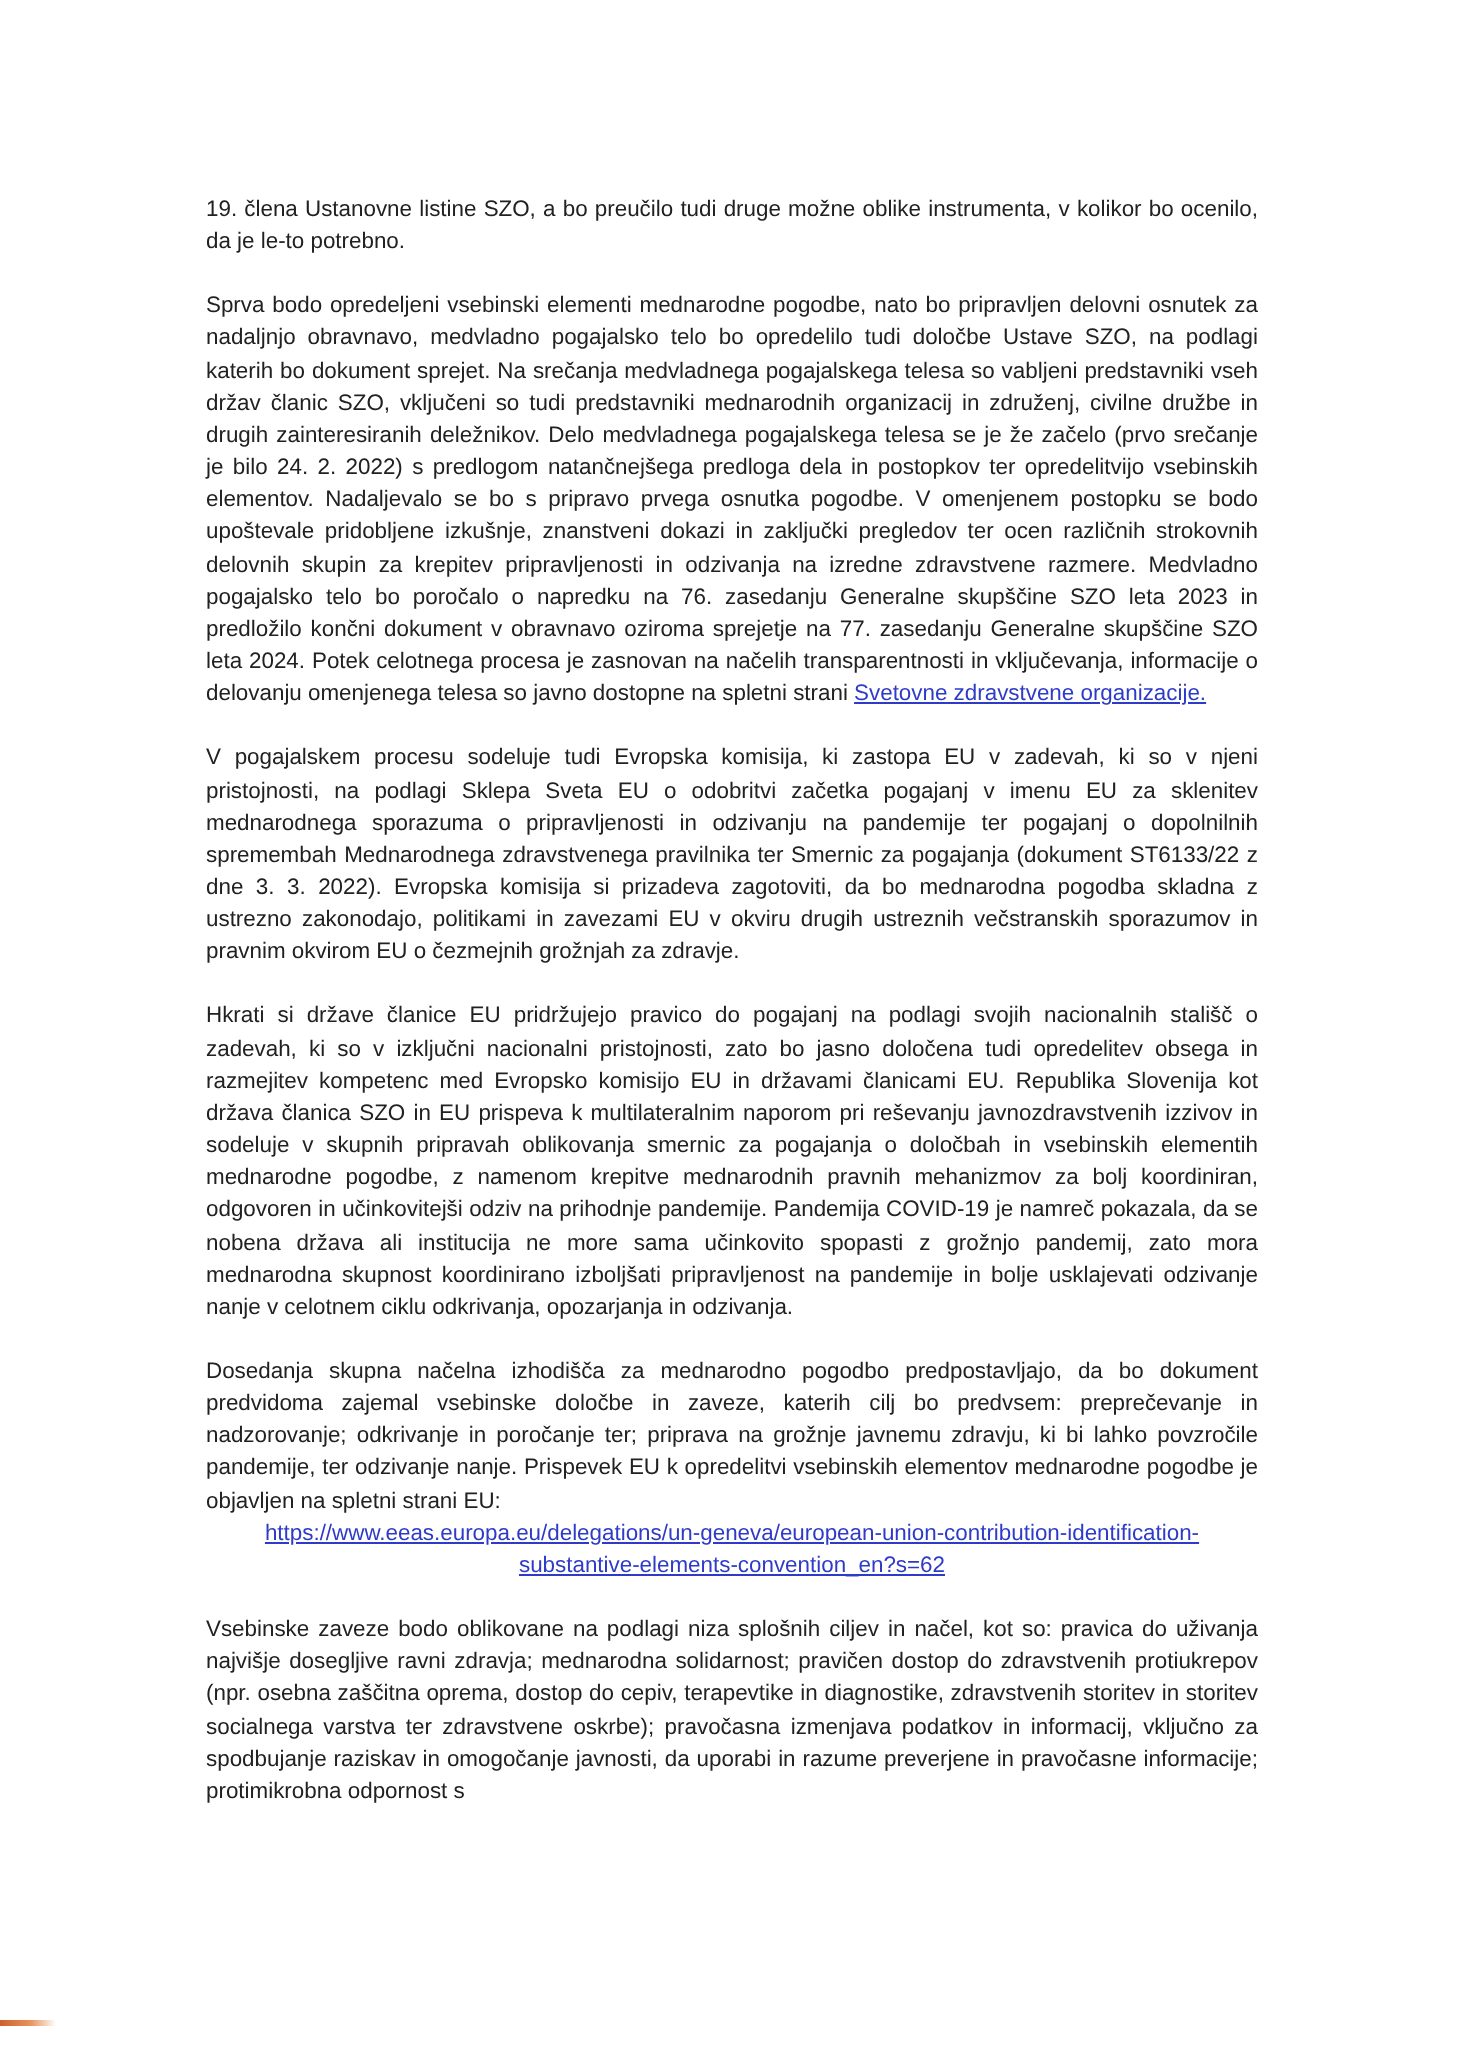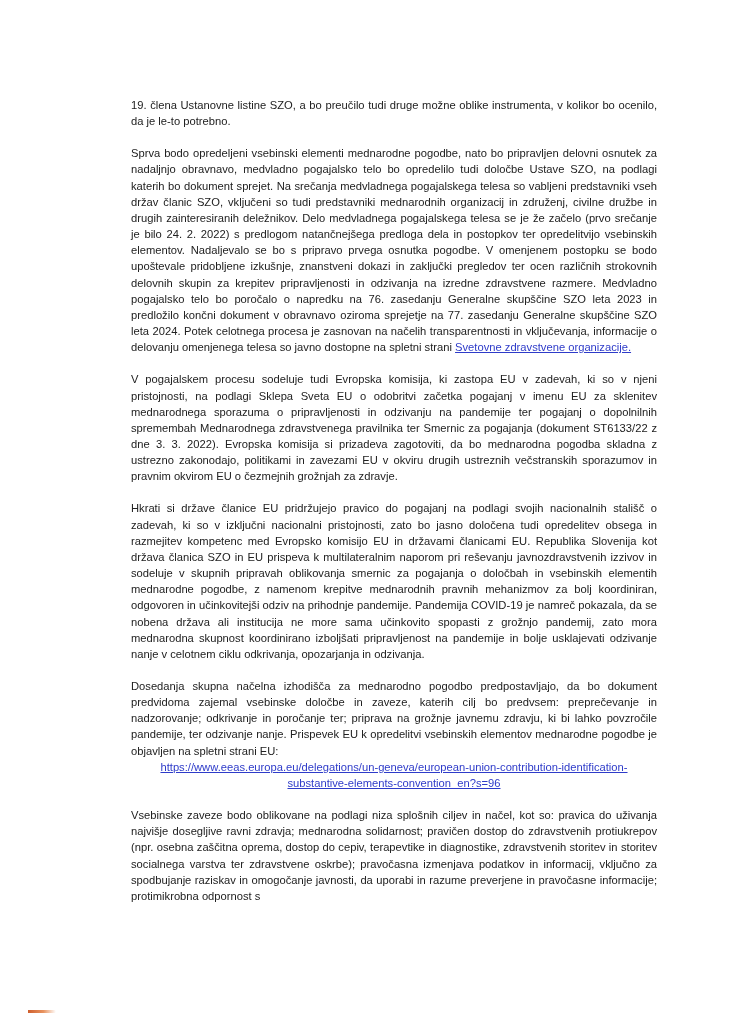--- a/index.html
+++ b/index.html
@@ -9,21 +9,20 @@
     height: 1023px;
     background: #ffffff;
     overflow: hidden;
     font-family: "Liberation Sans", sans-serif;
   }
   .page {
     position: relative;
     width: 700px;
     height: 1023px;
     background: #ffffff;
-    margin-left: 28px;
   }
   .page-text {
     position: absolute;
     left: 103px;
     top: 97px;
     width: 526px;
     color: #212121;
     font-size: 11.2px;
     line-height: 16.15px;
     text-align: justify;
@@ -58,18 +57,18 @@
 <body>
 
 <div class="page">
   <main class="page-text">
       <p class="para"><span>19. člena Ustanovne listine SZO, a bo preučilo tudi druge možne oblike instrumenta, v kolikor bo ocenilo, da je le-to potrebno.</span></p>
       <p class="para"><span>Sprva bodo opredeljeni vsebinski elementi mednarodne pogodbe, nato bo pripravljen delovni osnutek za nadaljnjo obravnavo, medvladno pogajalsko telo bo opredelilo tudi določbe Ustave SZO, na podlagi katerih bo dokument sprejet. Na srečanja medvladnega pogajalskega telesa so vabljeni predstavniki vseh držav članic SZO, vključeni so tudi predstavniki mednarodnih organizacij in združenj, civilne družbe in drugih zainteresiranih deležnikov. Delo medvladnega pogajalskega telesa se je že začelo (prvo srečanje je bilo 24. 2. 2022) s predlogom natančnejšega predloga dela in postopkov ter opredelitvijo vsebinskih elementov. Nadaljevalo se bo s pripravo prvega osnutka pogodbe. V omenjenem postopku se bodo upoštevale pridobljene izkušnje, znanstveni dokazi in zaključki pregledov ter ocen različnih strokovnih delovnih skupin za krepitev pripravljenosti in odzivanja na izredne zdravstvene razmere. Medvladno pogajalsko telo bo poročalo o napredku na 76. zasedanju Generalne skupščine SZO leta 2023 in predložilo končni dokument v obravnavo oziroma sprejetje na 77. zasedanju Generalne skupščine SZO leta 2024. Potek celotnega procesa je zasnovan na načelih transparentnosti in vključevanja, informacije o delovanju omenjenega telesa so javno dostopne na spletni strani </span><a class="doc-link">Svetovne zdravstvene organizacije.</a></p>
       <p class="para"><span>V pogajalskem procesu sodeluje tudi Evropska komisija, ki zastopa EU v zadevah, ki so v njeni pristojnosti, na podlagi Sklepa Sveta EU o odobritvi začetka pogajanj v imenu EU za sklenitev mednarodnega sporazuma o pripravljenosti in odzivanju na pandemije ter pogajanj o dopolnilnih spremembah Mednarodnega zdravstvenega pravilnika ter Smernic za pogajanja (dokument ST6133/22 z dne 3. 3. 2022). Evropska komisija si prizadeva zagotoviti, da bo mednarodna pogodba skladna z ustrezno zakonodajo, politikami in zavezami EU v okviru drugih ustreznih večstranskih sporazumov in pravnim okvirom EU o čezmejnih grožnjah za zdravje.</span></p>
       <p class="para"><span>Hkrati si države članice EU pridržujejo pravico do pogajanj na podlagi svojih nacionalnih stališč o zadevah, ki so v izključni nacionalni pristojnosti, zato bo jasno določena tudi opredelitev obsega in razmejitev kompetenc med Evropsko komisijo EU in državami članicami EU. Republika Slovenija kot država članica SZO in EU prispeva k multilateralnim naporom pri reševanju javnozdravstvenih izzivov in sodeluje v skupnih pripravah oblikovanja smernic za pogajanja o določbah in vsebinskih elementih mednarodne pogodbe, z namenom krepitve mednarodnih pravnih mehanizmov za bolj koordiniran, odgovoren in učinkovitejši odziv na prihodnje pandemije. Pandemija COVID-19 je namreč pokazala, da se nobena država ali institucija ne more sama učinkovito spopasti z grožnjo pandemij, zato mora mednarodna skupnost koordinirano izboljšati pripravljenost na pandemije in bolje usklajevati odzivanje nanje v celotnem ciklu odkrivanja, opozarjanja in odzivanja.</span></p>
       <p class="para"><span>Dosedanja skupna načelna izhodišča za mednarodno pogodbo predpostavljajo, da bo dokument predvidoma zajemal vsebinske določbe in zaveze, katerih cilj bo predvsem: preprečevanje in nadzorovanje; odkrivanje in poročanje ter; priprava na grožnje javnemu zdravju, ki bi lahko povzročile pandemije, ter odzivanje nanje. Prispevek EU k opredelitvi vsebinskih elementov mednarodne pogodbe je objavljen na spletni strani EU:</span><a class="doc-link block">
           <span class="link-line">https://www.eeas.europa.eu/delegations/un-geneva/european-union-contribution-identification-</span>
-          <span class="link-line">substantive-elements-convention_en?s=96</span>
+          <span class="link-line">substantive-elements-convention_en?s=62</span>
         </a></p>
       <p class="para"><span>Vsebinske zaveze bodo oblikovane na podlagi niza splošnih ciljev in načel, kot so: pravica do uživanja najvišje dosegljive ravni zdravja; mednarodna solidarnost; pravičen dostop do zdravstvenih protiukrepov (npr. osebna zaščitna oprema, dostop do cepiv, terapevtike in diagnostike, zdravstvenih storitev in storitev socialnega varstva ter zdravstvene oskrbe); pravočasna izmenjava podatkov in informacij, vključno za spodbujanje raziskav in omogočanje javnosti, da uporabi in razume preverjene in pravočasne informacije; protimikrobna odpornost s</span></p>
     </main>
   <div class="corner-artifact"></div>
 </div>
 
 </body></html>

